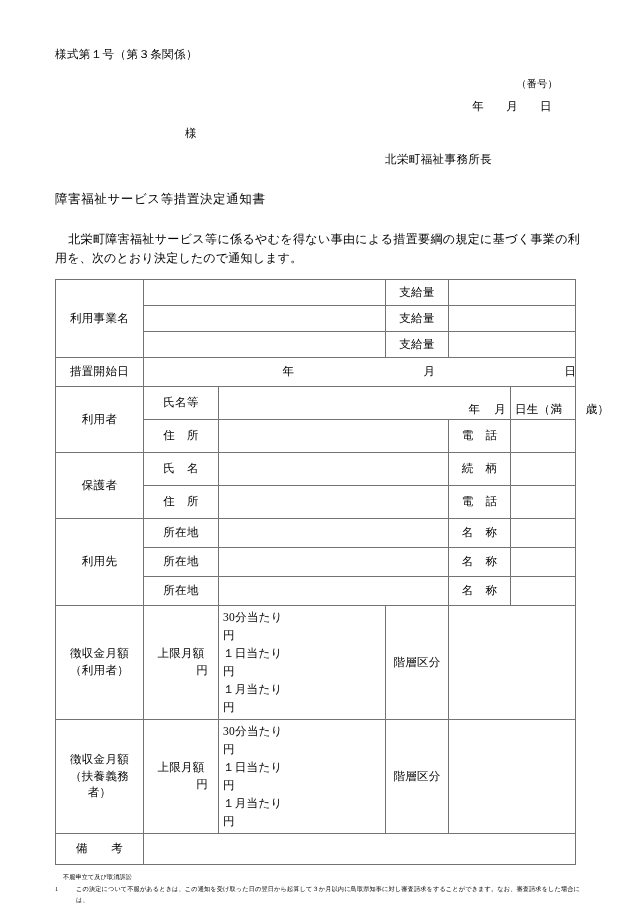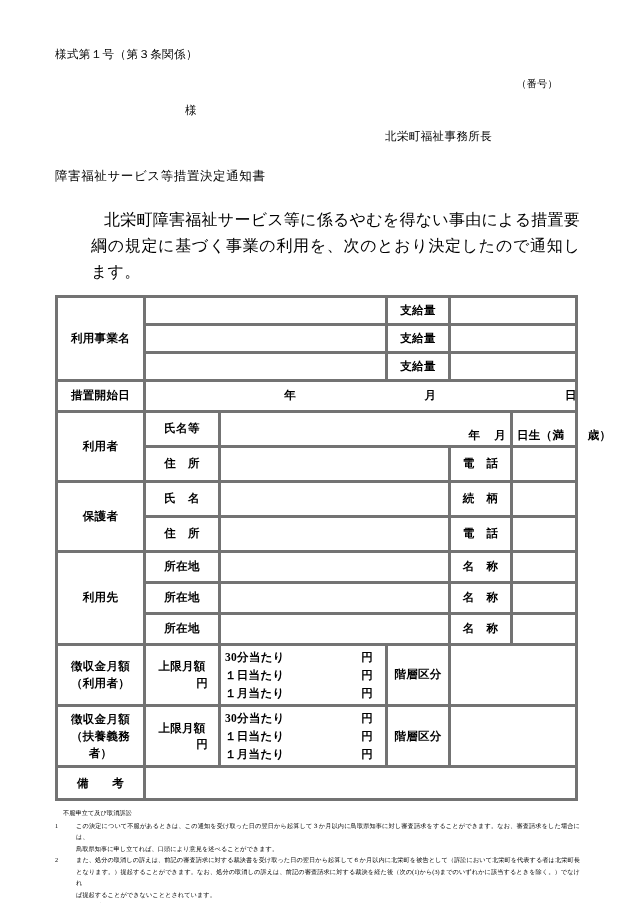--- a/index.html
+++ b/index.html
@@ -59,43 +59,41 @@
 
   
   .doc-title {
     font-size: 12.5px;
     margin-top: 24px;
     letter-spacing: 0.6px;
   }
 
   
   .intro {
-    font-size: 16px;
+    font-size: 12px;
     margin-top: 22px;
     line-height: 1.62;
     letter-spacing: 0.2px;
     text-align: justify;
-    margin-left: 36px;
   }
   .intro .indent { display:inline-block; width: 13px; }
 
   
   table.main {
     border-collapse: collapse;
     width: 520px;
     margin-top: 10px;
     table-layout: fixed;
   }
   table.main td {
-    border: 3px solid #737373;
+    border: 1px solid #737373;
     font-size: 11.5px;
     padding: 0 4px;
     vertical-align: middle;
     letter-spacing: 0.3px;
-    font-weight: bold;
   }
   .c-center { text-align: center; }
   .two-line { line-height: 1.45; }
 
   
   .h-biz { height: 25px; }
   .h-start { height: 28px; }
   .h-user { height: 32px; }
   .h-dest { height: 28px; text-align: center; }
   .h-fee { height: 56px; }
@@ -118,20 +116,21 @@
   .birth-row span { margin-left: 14px; }
 
   .fee-lines {
     line-height: 1.58;
     padding: 2px 0;
   }
   .fee-line {
     display: flex;
     justify-content: space-between;
     padding-right: 8px;
+    flex-direction: column;
   }
 
   .nowrap { white-space: nowrap; }
 
   
   .notes {
     margin-top: 6px;
     font-size: 6.2px;
     line-height: 1.85;
     letter-spacing: 0.05px;
@@ -168,20 +167,23 @@
 </style>
 </head>
 <body>
 
 <div class="page">
 
   <div class="form-no">様式第１号（第３条関係）</div>
 
   <div class="number-line">（番号）</div>
 
+  <div class="date-line">
+    <span>年</span><span class="sp"></span><span>月</span><span class="sp"></span><span>日</span>
+  </div>
 
   <div class="addressee">様</div>
 
   <div class="issuer">北栄町福祉事務所長</div>
 
   <div class="doc-title">障害福祉サービス等措置決定通知書</div>
 
   <div class="intro"><span class="indent"></span><span>北栄町障害福祉サービス等に係るやむを得ない事由による措置要綱の規定に基づく事業の利用を、次のとおり決定したので通知します。</span></div>
 
   <table class="main">

